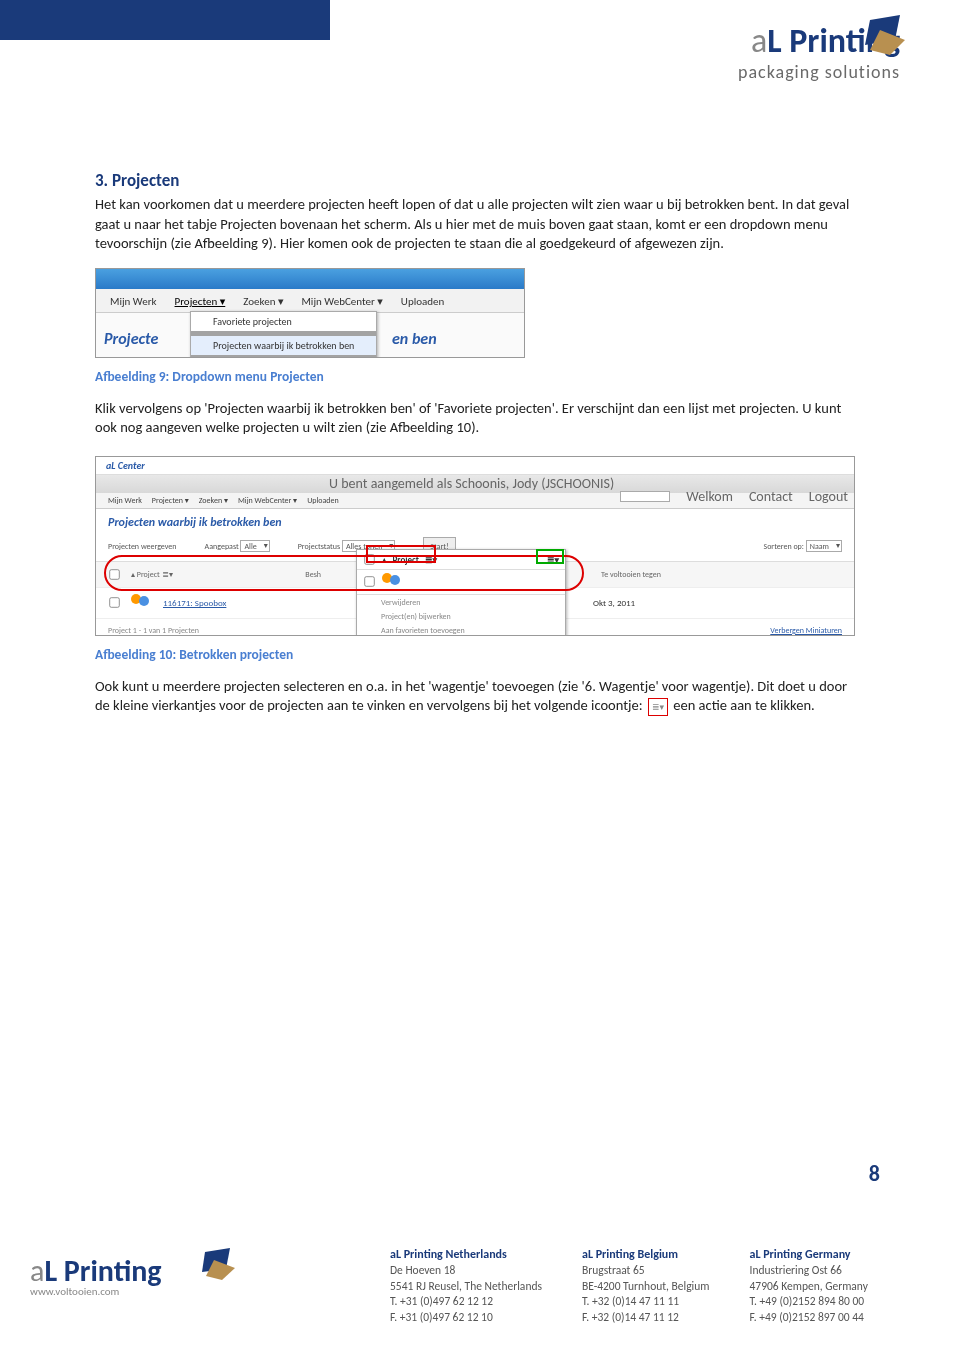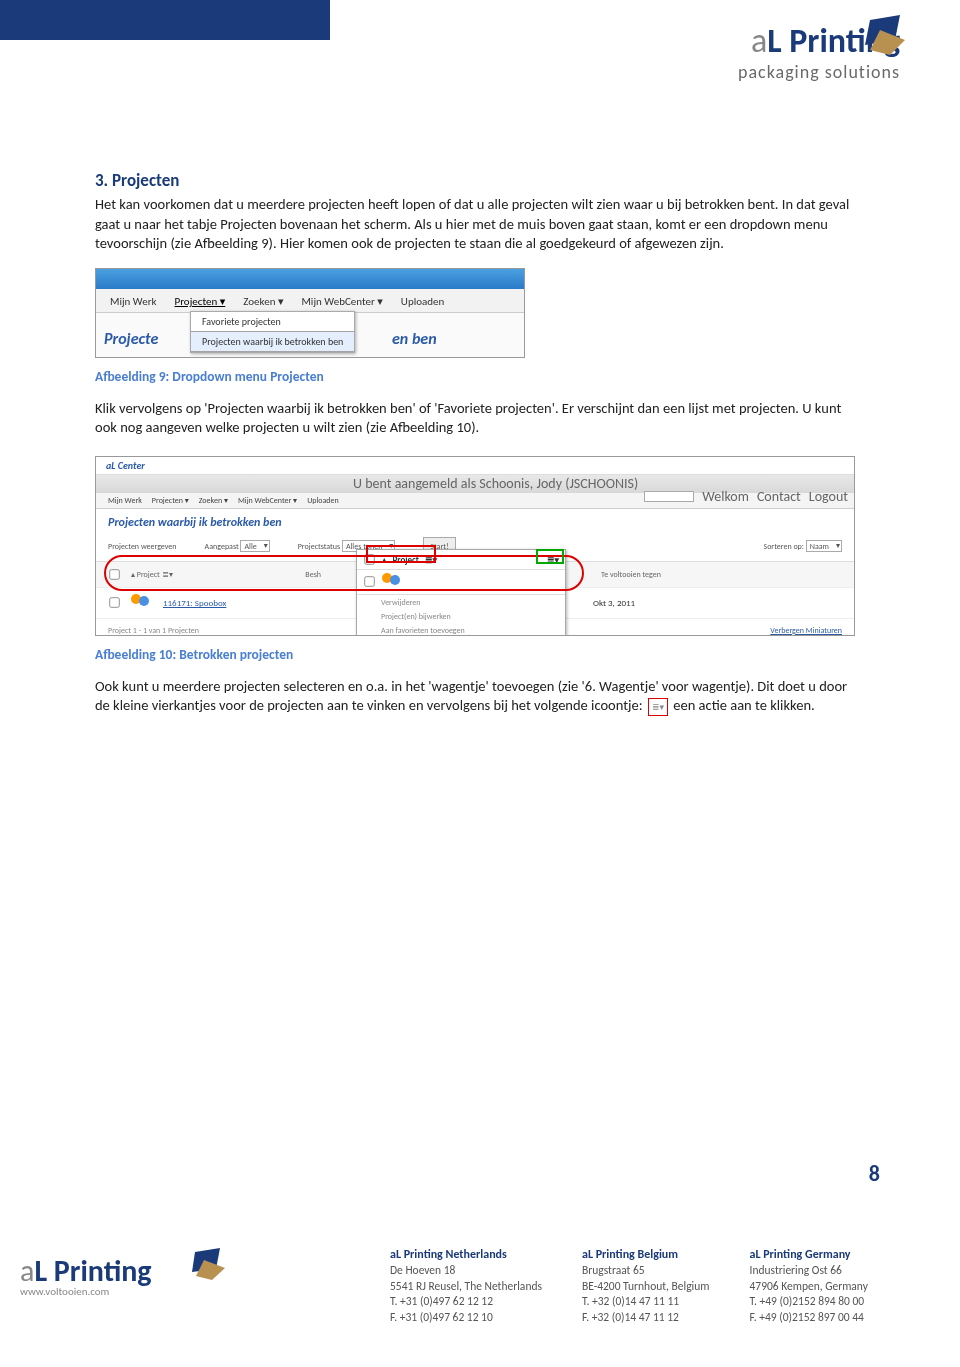--- a/index.html
+++ b/index.html
@@ -23,52 +23,52 @@
   p { font-size:14.5px; line-height:1.35; color:#222; margin-bottom:10px; }
   .caption { color:#4a7fd1; font-size:13.5px; font-weight:bold; margin:10px 0 14px 0; }
   .screenshot1 {
     border:1px solid #999; background:#fafafa; width:430px; height:90px;
     position:relative; margin-top:14px; margin-bottom:6px; overflow:hidden;
   }
   .ss1-browserbar { height:20px; background:linear-gradient(#4aa0e0,#2a7ac8); }
   .ss1-tabs { display:flex; gap:18px; padding:6px 14px 4px 14px; font-size:11px; color:#333; background:#f2f2f2; border-bottom:1px solid #ccc; }
   .ss1-tabs span.sel { text-decoration:underline; color:#000; }
   .ss1-dd { position:absolute; top:42px; left:94px; background:#fff; border:1px solid #aaa; box-shadow:1px 1px 3px rgba(0,0,0,0.3); font-size:10px; }
-  .ss1-dd div { padding:3px 11px; border-bottom:1px solid #a3a3a3; }
+  .ss1-dd div { padding:3px 22px; border-bottom:5px solid #a3a3a3; }
   .ss1-dd div.hl { background:#e4eefc; }
   .ss1-title { position:absolute; top:60px; left:8px; font-size:16px; font-style:italic; font-weight:bold; color:#2a5aa8; }
   .ss1-title-tail { position:absolute; top:60px; left:296px; font-size:16px; font-style:italic; font-weight:bold; color:#2a5aa8; }
 
   .screenshot2 {
     border:1px solid #999; background:#fff; width:760px; height:180px;
     position:relative; margin-top:18px; margin-bottom:6px; font-size:9px; overflow:hidden;
   }
   .ss2-top { height:18px; background:linear-gradient(#e8e8e8,#d8d8d8); display:flex; justify-content:space-between; align-items:center; padding:0 6px; font-size:14px; color:#666; }
-  .ss2-links { display:flex; gap:8px; align-items:center;margin-top:25px; }
+  .ss2-links { display:flex; gap:16px; align-items:center;margin-top:25px; }
   .ss2-search { border:1px solid #aaa; background:#fff; padding:0 2px; font-size:8px; width:50px; height:11px; }
   .ss2-tabs { height:16px; background:#f4f4f4; border-bottom:1px solid #ccc; display:flex; gap:10px; padding:2px 12px; font-size:8px; color:#444; }
   .ss2-title { font-style:italic; font-weight:bold; color:#2a5aa8; font-size:12px; padding:6px 12px; }
   .ss2-filter { display:flex; gap:28px; align-items:center; padding:2px 12px 6px 12px; font-size:8px; color:#555; border-bottom:1px solid #ddd; }
   .ss2-filter .btn { border:1px solid #aaa; background:#eee; padding:3px 6px; }
   .ss2-row { display:flex; align-items:center; padding:6px 12px; border-bottom:1px solid #eee; gap:10px; }
   .ss2-foot { display:flex; justify-content:space-between; padding:6px 12px; font-size:8px; color:#888; }
   .redbox { position:absolute; border:2px solid #d00; }
   .greenbox { position:absolute; border:2px solid #0a0; }
   .ss2-popup { position:absolute; top:92px; left:260px; width:210px; background:#fff; border:1px solid #aaa; box-shadow:1px 1px 3px rgba(0,0,0,0.3); font-size:8px; }
   .ss2-popup .ph { display:flex; align-items:center; gap:6px; padding:3px 6px; border-bottom:1px solid #ddd; font-size:9px; font-weight:bold; }
   .ss2-popup .pi { padding:2px 8px 2px 24px; color:#888; }
   .icon-list { display:inline-block; width:12px; text-align:center; }
   .people-icon { display:inline-block; width:22px; height:18px; position:relative; }
   .people-icon::before { content:""; position:absolute; width:10px; height:10px; background:#f90; border-radius:50%; top:0; left:0; }
   .people-icon::after { content:""; position:absolute; width:10px; height:10px; background:#4a90e2; border-radius:50%; top:2px; left:8px; }
   .inline-icon { display:inline-block; border:1.5px solid #d00; padding:1px 3px; font-size:10px; vertical-align:middle; margin:0 2px; background:#fff; }
   .inline-icon span { color:#888; font-size:9px; }
   .pagenum { position:absolute; bottom:180px; right:80px; font-size:22px; font-weight:bold; color:#1a3a7a; }
   .footer { position:absolute; bottom:0; left:0; width:960px; height:140px; border-top:0; }
-  .footer-logo { position:absolute; left:20px; top:25px; }
+  .footer-logo { position:absolute; left:30px; top:25px; }
   .footer-logo .brand { font-size:30px; font-weight:bold; color:#1a3a7a; }
   .footer-logo .brand .a { color:#888; font-weight:normal; }
   .footer-logo .url { color:#888; font-size:11px; margin-top:-4px; }
   .footer-cols { position:absolute; left:390px; top:20px; display:flex; gap:40px; font-size:11.5px; color:#555; }
   .footer-cols h4 { color:#1a3a7a; font-size:12px; margin-bottom:2px; }
   .footer-cols div div { line-height:1.35; }
   .ss2-logo-top { display:flex; align-items:center; gap:4px; padding:2px 10px; border-bottom:1px solid #ddd; }
   .ss2-logo-top .l { font-size:10px; font-weight:bold; color:#2a5aa8; font-style:italic; }
   .select-like { border:1px solid #aaa; background:#fff; padding:0 12px 0 3px; font-size:8px; height:12px; position:relative; }
   .select-like::after { content:"▾"; position:absolute; right:1px; top:-1px; font-size:8px; }

